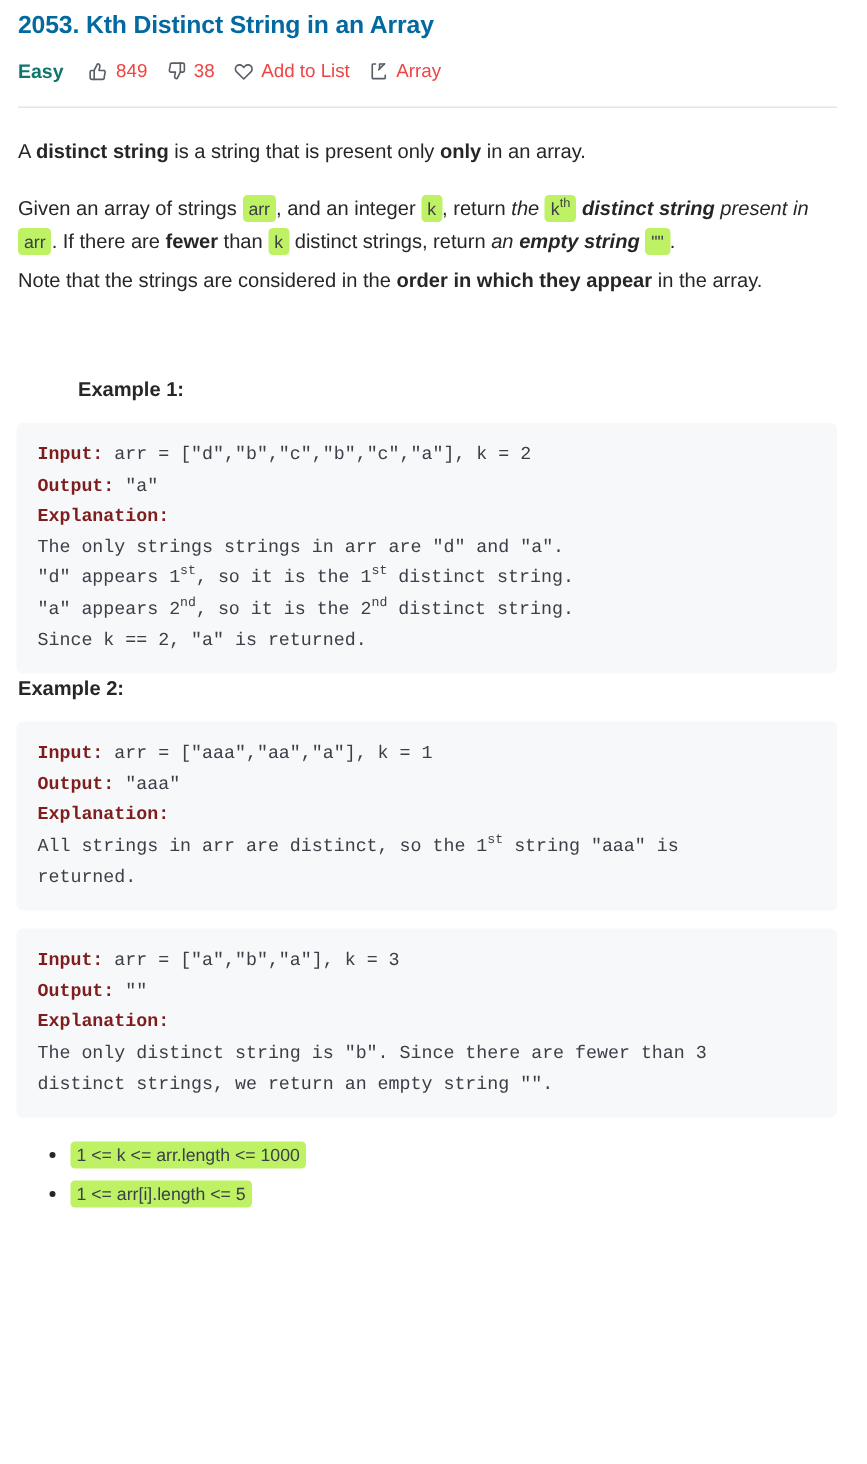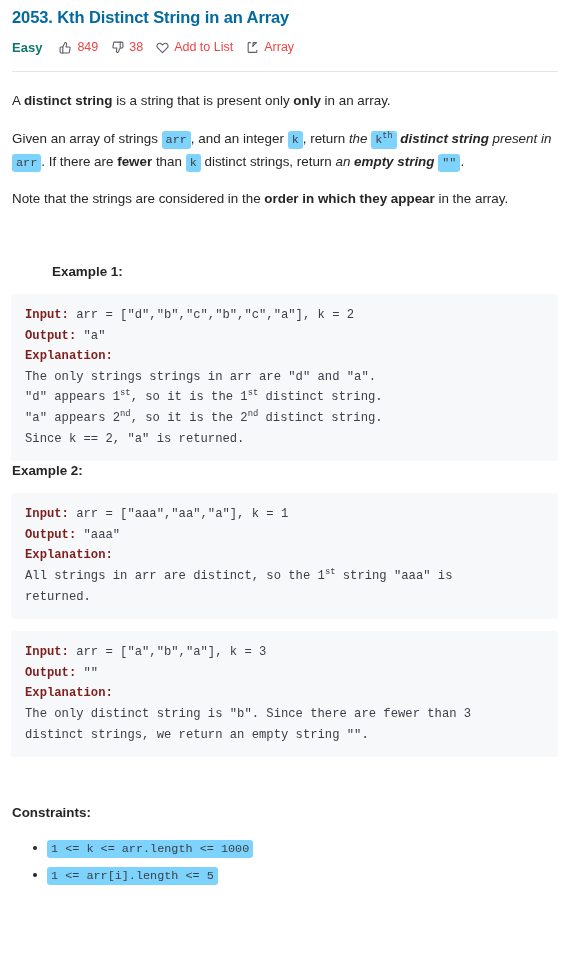--- a/index.html
+++ b/index.html
@@ -69,28 +69,28 @@
   }
 
   
   .para {
     font-size: 13.4px;
     line-height: 22px;
     color: #262626;
     margin: 18px 0 0 0;
   }
   .para.second { margin-top: 16px; }
-  .para.note { margin-top: 14px; }
+  .para.note { margin-top: 4px; }
   b { font-weight: bold; }
   i { font-style: italic; }
   .bi { font-style: italic; font-weight: bold; }
 
   code.chip {
-    font-family: Liberation Mono, monospace;
-    background: #7dd3fc;
+    font-family: Liberation Sans, sans-serif;
+    background: #bef264;
     color: #3b4048;
     font-size: 11.8px;
     padding: 2px 4px;
     border-radius: 3px;
     white-space: pre;
     text-align: center;
   }
   code.chip sup {
     font-size: 8.5px;
     vertical-align: super;
@@ -228,20 +228,19 @@
 <b>Explanation:</b>
 <span><span>All strings in arr are distinct, so the 1</span><sup>st</sup><span> string "aaa" is
 returned.</span></span></div>
 
   <div class="codeblock"><b>Input:</b><span> arr = ["a","b","a"], k = 3</span>
 <b>Output:</b><span> ""</span>
 <b>Explanation:</b>
 <span>The only distinct string is "b". Since there are fewer than 3
 distinct strings, we return an empty string "".</span></div>
 
-  <h3 class="section-head constraints-head">Constraints:</h3>
   <ul class="constraints">
     <li><code class="chip">1 &lt;= k &lt;= arr.length &lt;= 1000</code><span></span></li>
     <li><code class="chip">1 &lt;= arr[i].length &lt;= 5</code><span></span></li>
 
   </ul>
 
 </div>
 
 </body></html>

